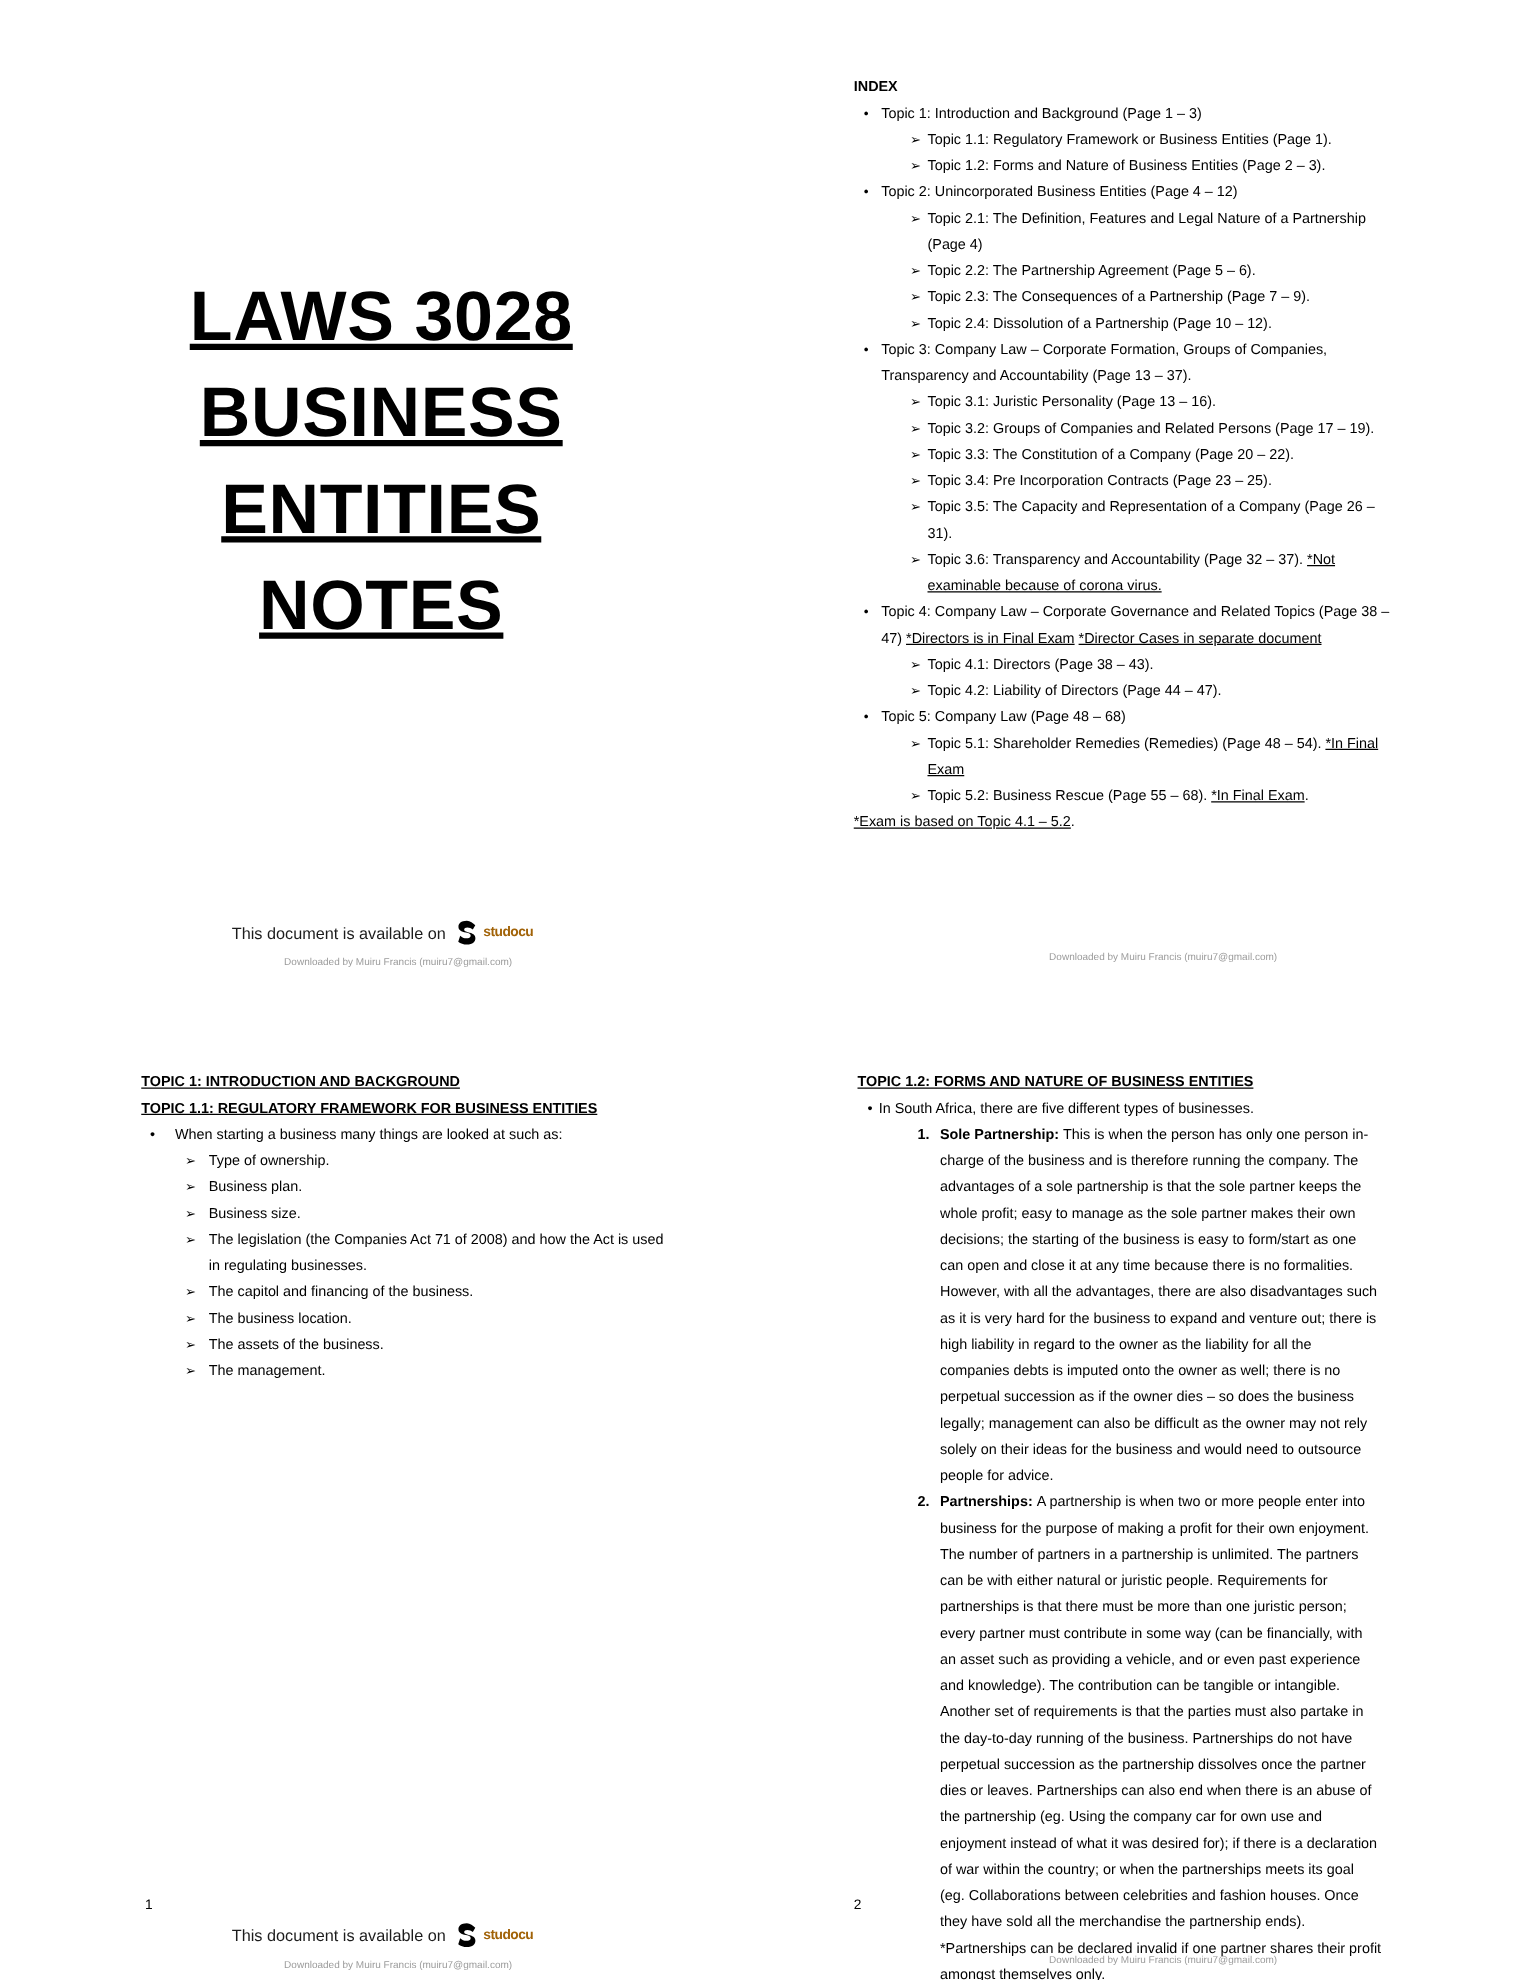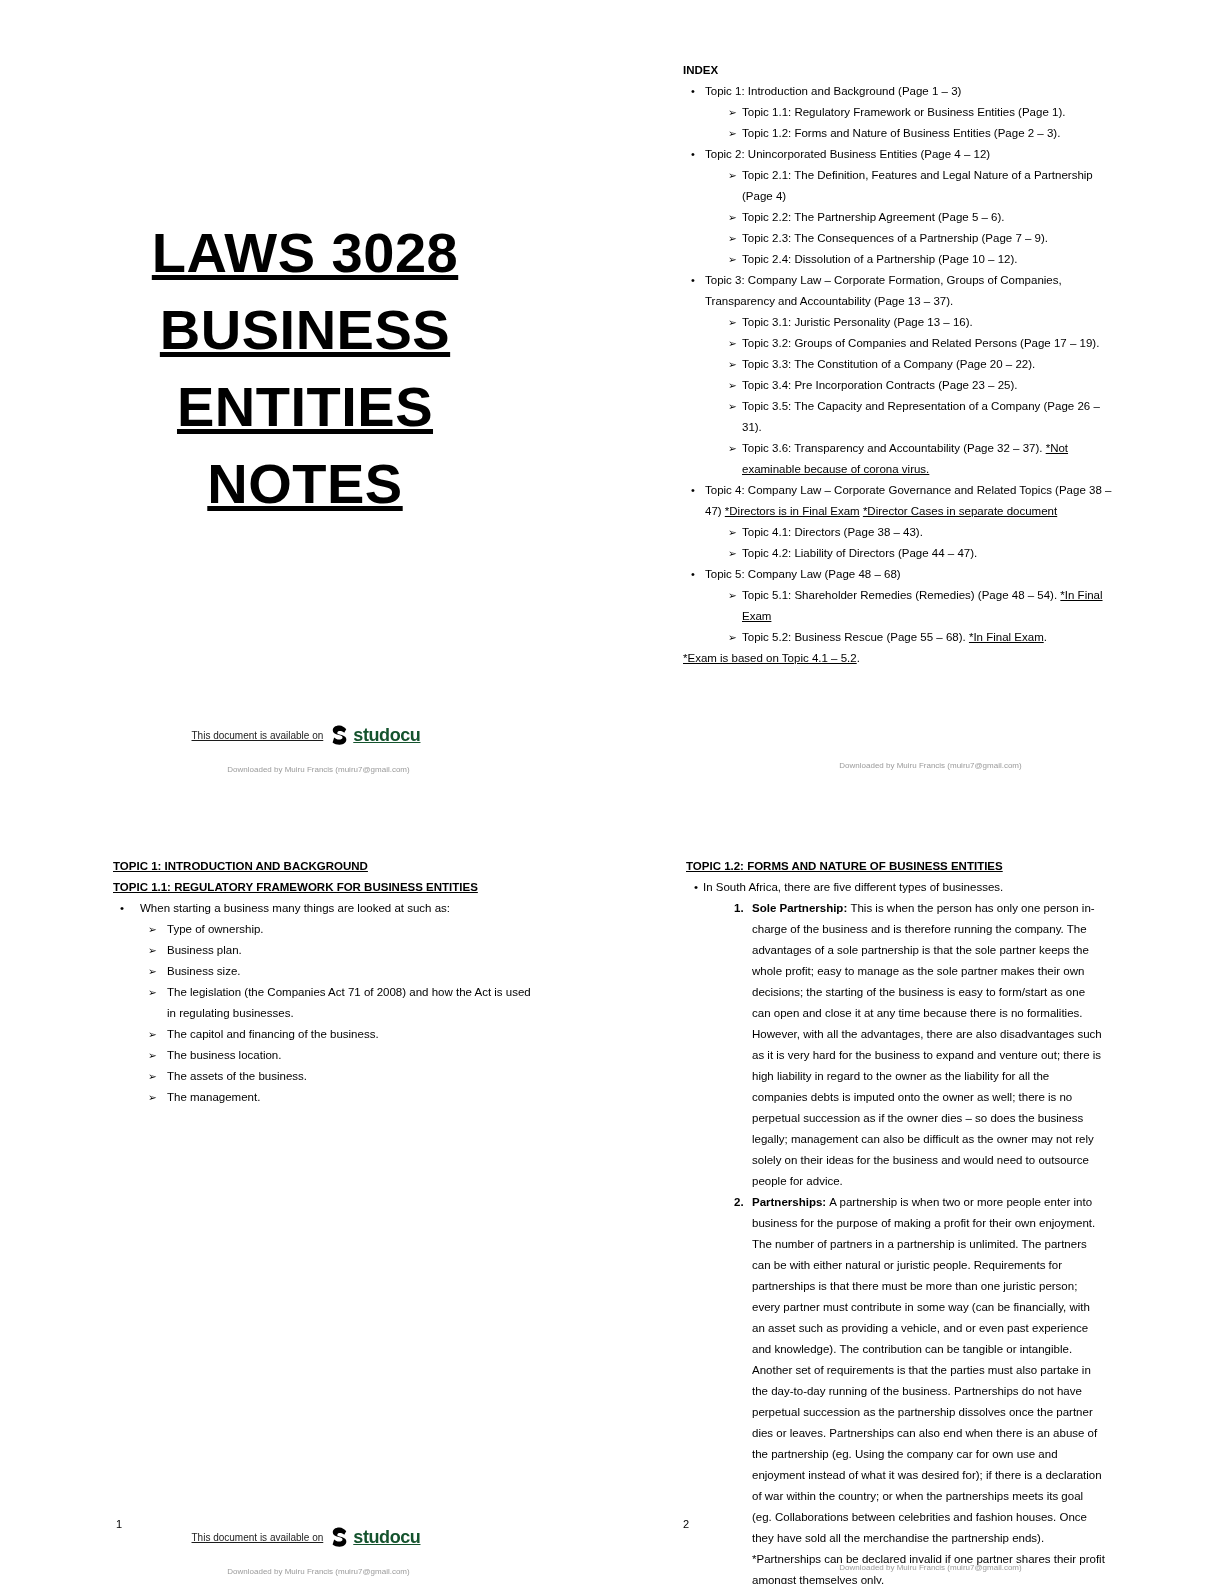--- a/index.html
+++ b/index.html
@@ -54,24 +54,24 @@
   .num-item > .num { position:absolute; left:48px; top:0; font-weight:bold; }
 
   
   .page-num { position:absolute; font-size:11px; }
   #page-one .page-num { left:116px; top:726px; }
   #page-two .page-num { left:71px;  top:726px; }
 
   
   .sd-footer { position:absolute; left:0; width:612px; text-align:center; }
   .row-avail { display:flex; align-items:center; justify-content:center; gap:7px; height:24px; }
-  .avail-text { font-size:10px; color:#1c1c1c;text-decoration:underline; }
+  .avail-text { font-size:13px; color:#1c1c1c; }
   .brandwrap { display:flex; align-items:center; gap:4px; }
-  .brand { font-weight:bold; font-size:18px; letter-spacing:-.4px; color:#14532d;text-decoration:underline; }
-  .downloaded { font-size:8px; color:#9b9b9b; margin-top:18px;padding-left:25px; }
+  .brand { font-weight:bold; font-size:11px; letter-spacing:-.4px; color:#a16207; }
+  .downloaded { font-size:8px; color:#9b9b9b; margin-top:7px;padding-left:25px; }
   .ft-full-top    { bottom:18px; }
   .ft-dl-top      { bottom:22px; }
   .ft-full-bottom { bottom:8px; }
   .ft-dl-bottom   { bottom:12px; }
   .logo-svg { display:block; }
 </style>
 </head>
 <body>
 
 <div class="canvas">

